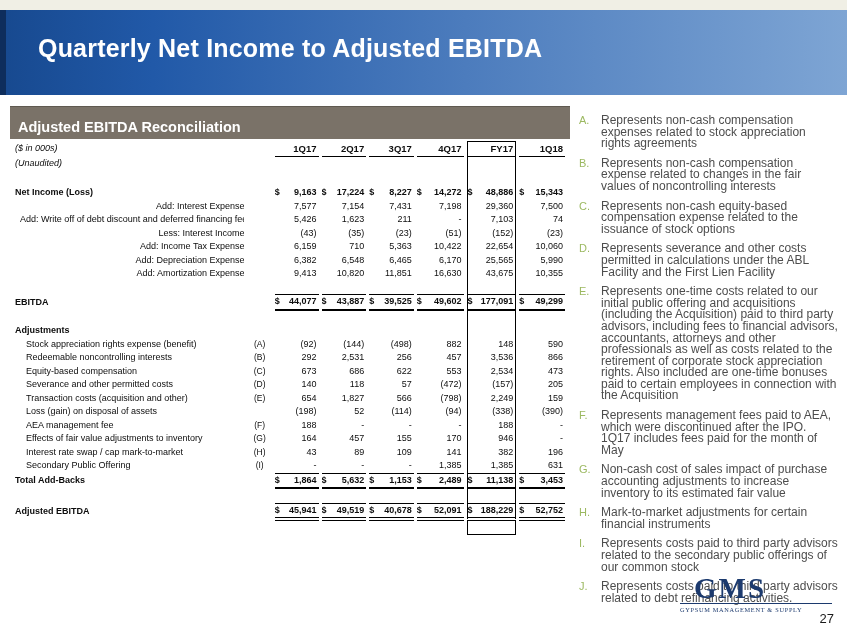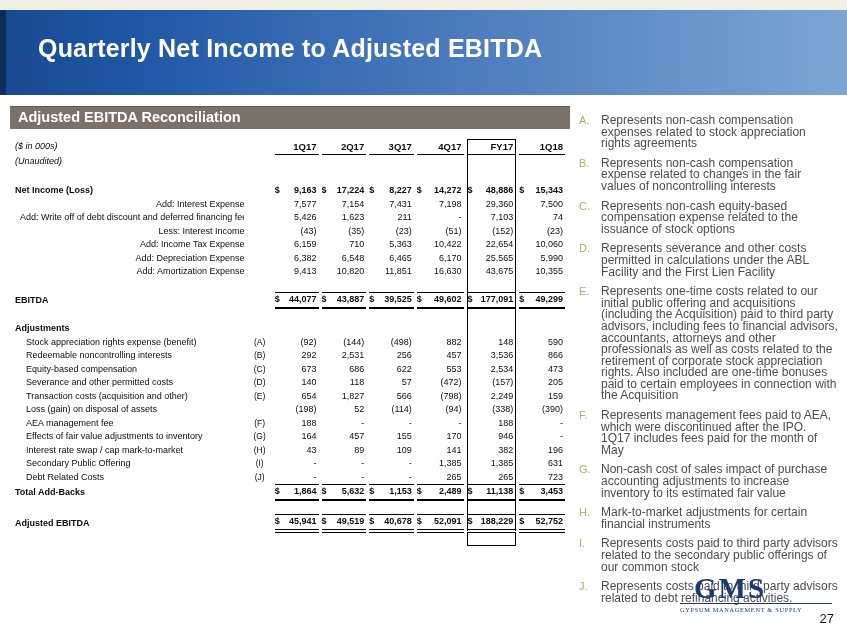--- a/index.html
+++ b/index.html
@@ -5,26 +5,26 @@
   html,body{margin:0;padding:0;background:#ffffff;}
   .slide{position:relative;width:847px;height:635px;background:#ffffff;overflow:hidden;
          font-family:"Liberation Sans",sans-serif;color:#111;}
   .top-strip{position:absolute;left:0;top:0;width:847px;height:10px;background:#f0efe5;}
   .banner{position:absolute;left:0;top:10px;width:847px;height:85px;
           background:linear-gradient(90deg,#17498f 0%,#2159a8 18%,#4c7cbd 55%,#7ea5d4 100%);}
   .banner-edge{position:absolute;left:0;top:0;width:6px;height:85px;background:#0e2d5c;}
   .banner-title{position:absolute;left:38px;top:24px;font-size:25px;font-weight:bold;color:#ffffff;letter-spacing:.2px;}
 
   .panel-bar{background:#7a7268;color:#fff;font-weight:bold;font-size:14.5px;
-             padding:2px 8px 3px 8px;height:17px;line-height:17px;border-top:1px solid #5f5950;}
+             padding:12px 8px 3px 8px;height:17px;line-height:17px;border-top:1px solid #5f5950;}
 
   .left-panel{position:absolute;left:10px;top:106px;width:560px;}
   .right-panel{position:absolute;left:577px;top:106px;width:261px;}
 
-  table.recon{border-collapse:separate;border-spacing:3px 0;margin-top:10px;width:558px;
+  table.recon{border-collapse:separate;border-spacing:3px 0;margin-top:2px;width:558px;
               font-size:9px;color:#0d0d0d;table-layout:fixed;}
   td{height:13.5px;line-height:13.5px;padding:0;vertical-align:middle;white-space:nowrap;overflow:hidden;}
   td.lbl{text-align:left;padding-left:2px;}
   td.lbl.ind1{padding-left:7px;text-align:right;}
   td.lbl.ind2{padding-left:13px;}
   td.ltr{text-align:center;font-size:8.5px;}
   td.num{text-align:right;padding-right:2px;}
   td.num .m{display:flex;justify-content:space-between;align-items:baseline;}
   .unit{font-style:italic;}
   .b{font-weight:bold;}
@@ -366,30 +366,20 @@
             <td class="lbl ind2">Secondary Public Offering</td>
             <td class="ltr">(I)</td>
             <td class="num">-</td>
             <td class="num">-</td>
             <td class="num">-</td>
             <td class="num">1,385</td>
             <td class="num fy">1,385</td>
             <td class="num">631</td>
           </tr>
           <tr>
-            <td class="lbl ind2">Debt Related Costs</td>
-            <td class="ltr">(J)</td>
-            <td class="num">-</td>
-            <td class="num">-</td>
-            <td class="num">-</td>
-            <td class="num">265</td>
-            <td class="num fy">265</td>
-            <td class="num">723</td>
-          </tr>
-          <tr>
             <td class="lbl b">Total Add-Backs</td>
             <td class="ltr"></td>
             <td class="num rt rb2 b">
               <span class="m">
                 <span>$</span>
                 <span>1,864</span>
               </span>
             </td>
             <td class="num rt rb2 b">
               <span class="m">

